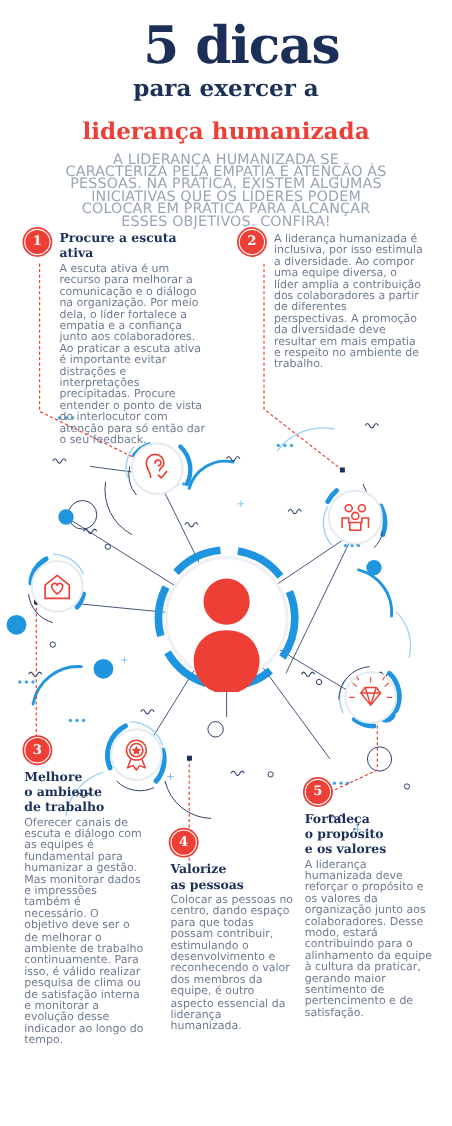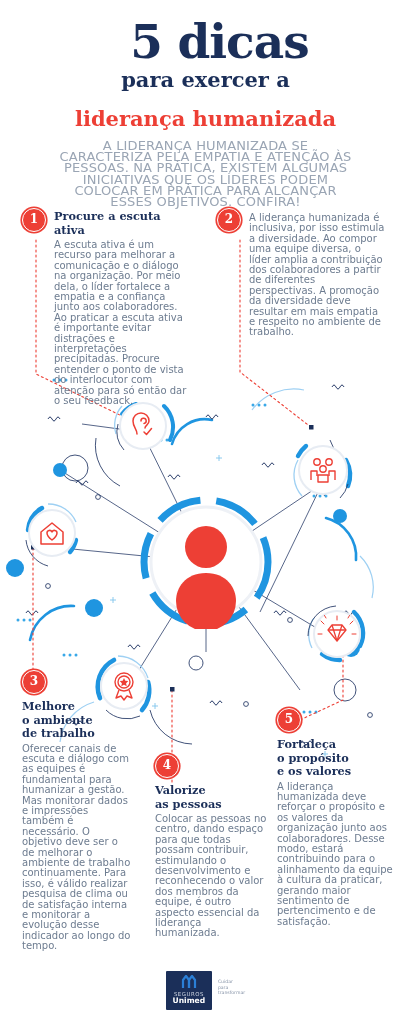--- a/index.html
+++ b/index.html
@@ -464,29 +464,14 @@
     <div class="tip-title">Valorize<br>as pessoas</div>
     <div class="tip-body">Colocar as pessoas no centro, dando espaço para que todas possam contribuir, estimulando o desenvolvimento e reconhecendo o valor dos membros da equipe, é outro aspecto essencial da liderança humanizada.</div>
   </div>
 
   <div class="tip" id="tip-5">
     <div class="badge">5</div>
     <div class="tip-title">Fortaleça<br>o propósito<br>e os valores</div>
     <div class="tip-body">A liderança humanizada deve reforçar o propósito e os valores da organização junto aos colaboradores. Desse modo, estará contribuindo para o alinhamento da equipe à cultura da praticar, gerando maior sentimento de pertencimento e de satisfação.</div>
   </div>
 
-  <div class="footer">
-    <div class="logo-box">
-      <svg class="logo-mark" width="22" height="14" viewBox="0 0 22 14">
-        <path d="M5 13 L5 5 L8 1 L11 5 L11 13" fill="none" stroke="#2b7fd6" stroke-width="2.2" stroke-linejoin="round"></path>
-        <path d="M11 13 L11 5 L14 1 L17 5 L17 13" fill="none" stroke="#2b7fd6" stroke-width="2.2" stroke-linejoin="round"></path>
-      </svg>
-      <div class="logo-seguros">SEGUROS</div>
-      <div class="logo-unimed">Unimed</div>
-    </div>
-    <div class="logo-tagline">
-      <div>Cuidar</div>
-      <div>para</div>
-      <div>transformar</div>
-    </div>
-  </div>
 
 </div>
 
 </body></html>

